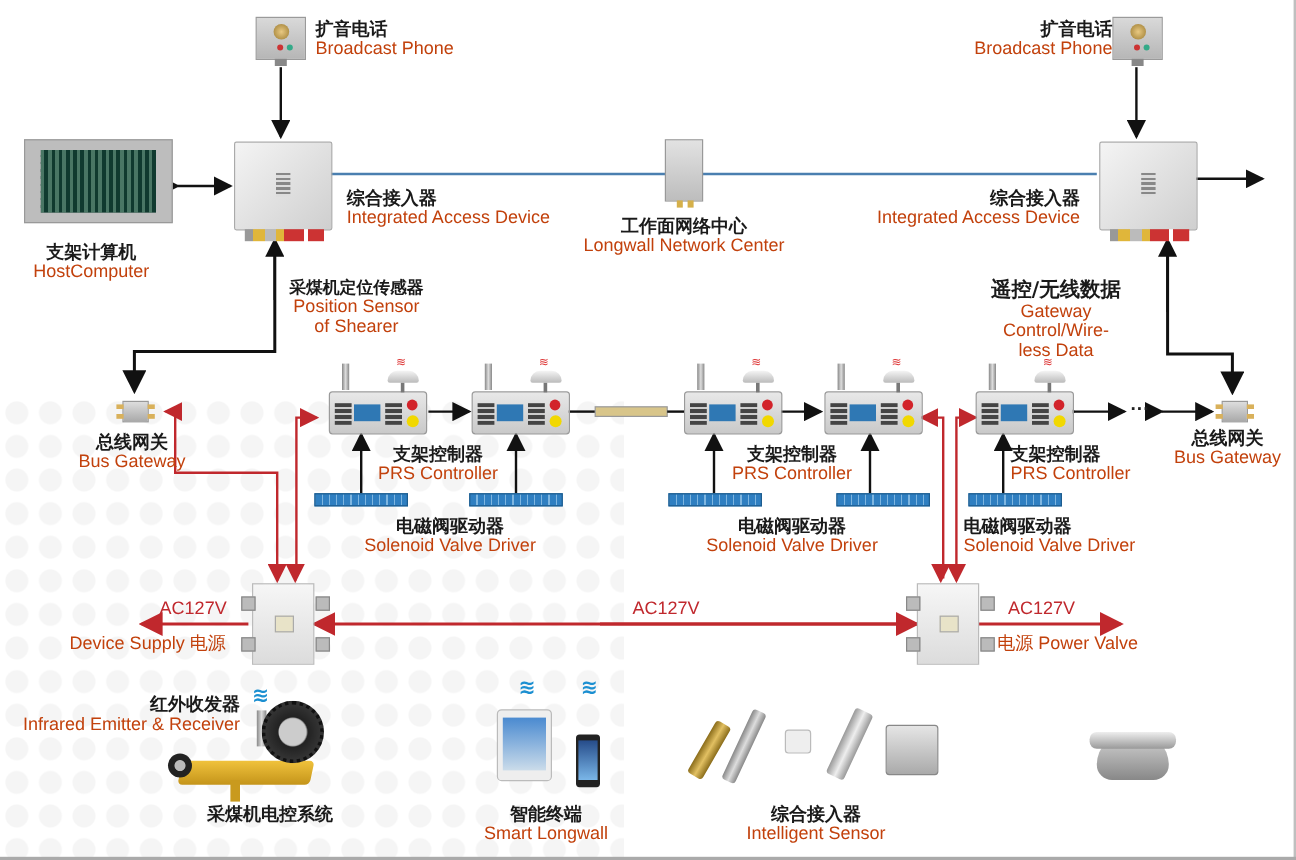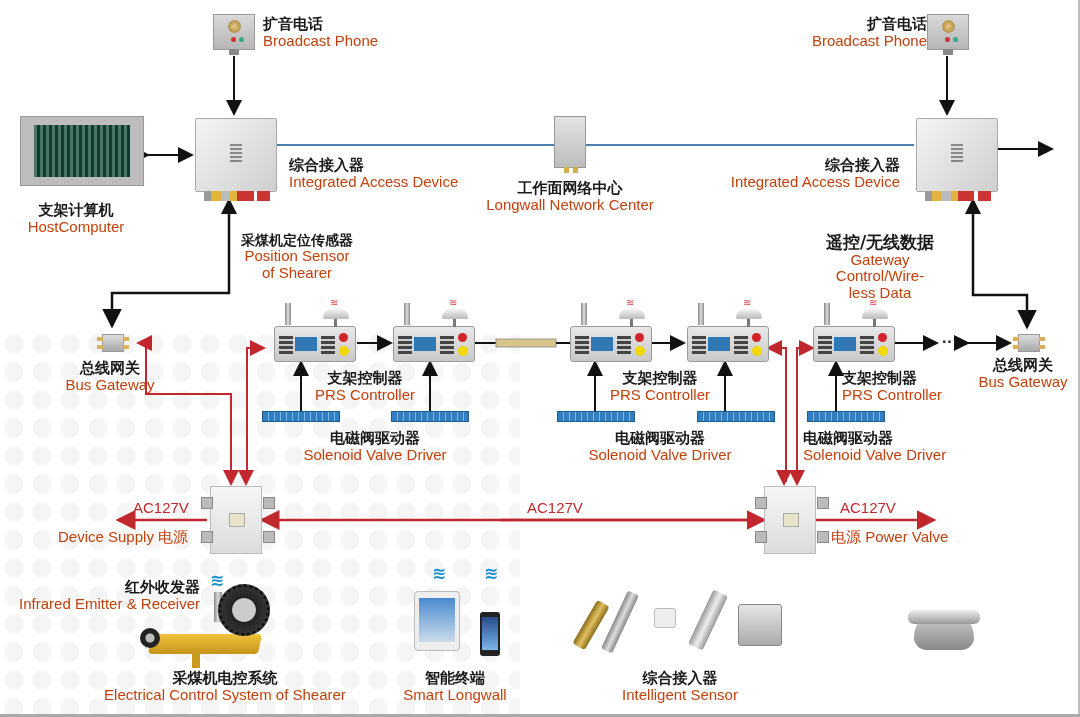--- a/index.html
+++ b/index.html
@@ -326,21 +326,20 @@
   <div class="en">Infrared Emitter &amp; Receiver</div>
 </div>
 <div class="dev shearer" style="left:140px;top:584px;">
   <div class="body"></div>
     <div class="drum"></div>
     <div class="drum2"></div>
     <div class="leg"></div>
 </div>
 <div class="lbl c" style="left:80px;top:670px;width:290px;">
   <div class="zh">采煤机电控系统</div>
-  <div class="en">Electrical Control System of  Shearer</div>
 </div>
 
 <div class="wifi" style="left:432px;top:563px;">≋</div>
 <div class="wifi" style="left:484px;top:563px;">≋</div>
 <div class="dev tablet" style="left:414px;top:591px;">
     <div class="s"></div>
   </div>
 <div class="dev phonehand" style="left:480px;top:612px;">
     <div class="s"></div>
   </div>

